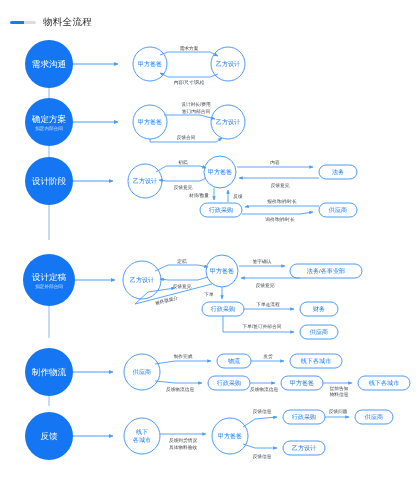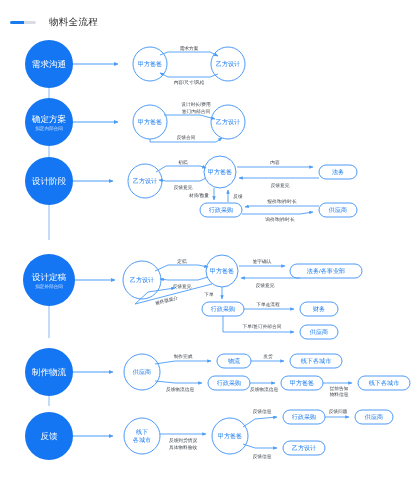--- a/index.html
+++ b/index.html
@@ -1,19 +1,19 @@
 <!DOCTYPE html>
 <html><head>
 <meta charset="utf-8">
 <style>
   html,body{margin:0;padding:0;background:#ffffff;}
   body{width:420px;height:481px;font-family:"Liberation Sans","DejaVu Sans",sans-serif;
        color:#1a1a1a;overflow:hidden;position:relative;}
   #chart{position:absolute;left:0;top:0;width:420px;height:481px;}
-  .legend{position:absolute;left:10px;top:16px;display:flex;align-items:center;gap:13px;}
+  .legend{position:absolute;left:10px;top:16px;display:flex;align-items:center;gap:7px;}
   .legend-swatch{width:26px;height:3px;border-radius:2px;
       background:linear-gradient(90deg,#1a7bf0 0%,#1a7bf0 55%,#d8dde3 55%,#d8dde3 100%);}
   .legend-label{font-size:9.5px;color:#2b2b2b;letter-spacing:.3px;}
   text{font-family:"Liberation Sans","DejaVu Sans",sans-serif;}
   .stage-label{fill:#ffffff;font-size:8.6px;text-anchor:middle;}
   .stage-sub{fill:#cfe2fb;font-size:4.6px;text-anchor:middle;}
   .node-label{fill:#1a7bf0;font-size:6.1px;text-anchor:middle;}
   .edge-label{fill:#3d4349;font-size:4.7px;text-anchor:middle;}
 </style>
 </head>

